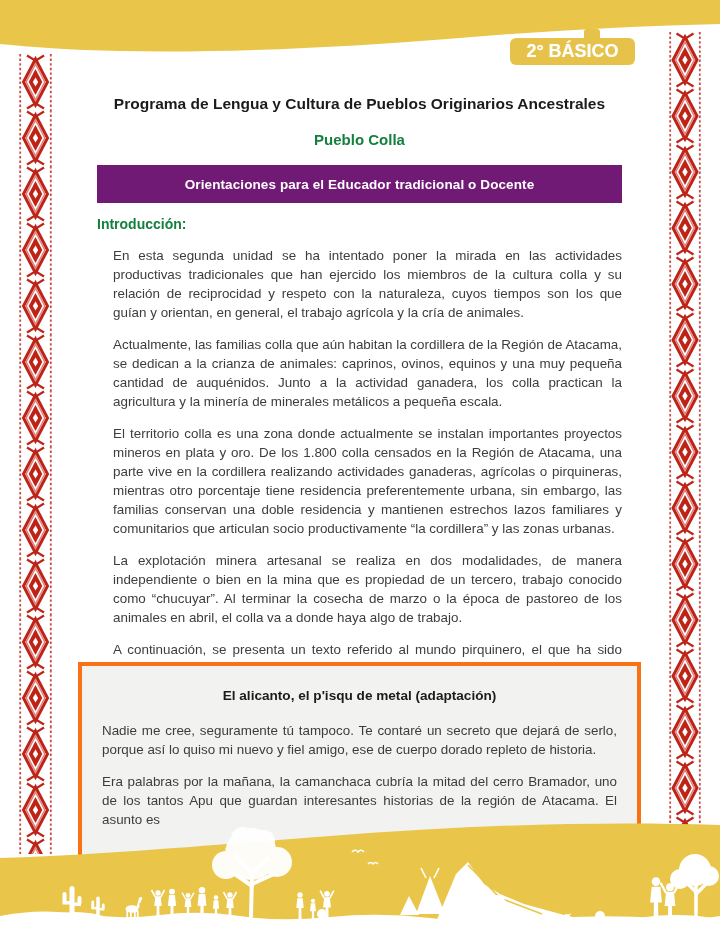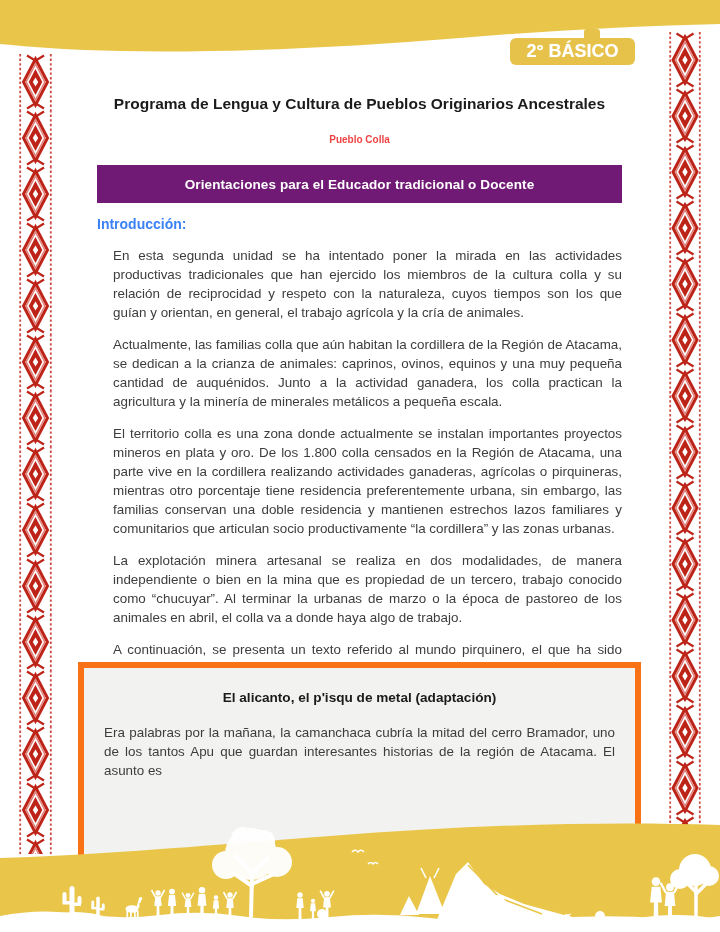--- a/index.html
+++ b/index.html
@@ -34,43 +34,43 @@
 
   
   .content {
     position:absolute; left:97px; top:94px; width:525px; z-index:2;
   }
   .doc-title {
     font-size:15.5px; font-weight:bold; color:#1b1b1b;
     text-align:center; line-height:20px; margin-bottom:16px;
   }
   .doc-subtitle {
-    font-size:10px; font-weight:bold; color:#ef4444;
+    font-size:15px; font-weight:bold; color:#15803d;
     text-align:center; line-height:20px; margin-bottom:15px;
   }
   .banner {
     height:38px; background:#701a75; margin-bottom:13px;
     display:flex; align-items:center; justify-content:center;
   }
   .banner span {
     color:#ffffff; font-size:13.5px; font-weight:bold; letter-spacing:.1px;
   }
   .intro-heading {
-    font-size:14px; font-weight:bold; color:#3b82f6;
+    font-size:14px; font-weight:bold; color:#15803d;
     margin:10px 0 14px 0;
   }
   .content p {
     font-size:13.4px; line-height:19px; text-align:justify;
     color:#3d3d3d; margin-bottom:13px;margin-left:16px;
   }
 
   
   .story-box {
     position:absolute; left:78px; top:662px; width:563px; height:215px;
-    background:#F2F2F0; border:6px solid #f97316; z-index:2;
+    background:#F2F2F0; border:4px solid #f97316; z-index:2;
     padding:14px 20px 0 20px;
   }
   .story-title {
     font-size:13.6px; font-weight:bold; color:#1b1b1b;
     text-align:center; margin:8px 0 18px 0;
   }
   .story-box p {
     font-size:13.4px; line-height:19px; text-align:justify;
     color:#3d3d3d; margin-bottom:13px;
   }
@@ -128,26 +128,27 @@
 <div class="content">
   <div class="doc-title">Programa de Lengua y Cultura de Pueblos Originarios Ancestrales</div>
   <div class="doc-subtitle">Pueblo Colla</div>
   <div class="banner">
     <span>Orientaciones para el Educador tradicional o Docente</span>
   </div>
   <div class="intro-heading">Introducción:</div>
   <p>En esta segunda unidad se ha intentado poner la mirada en las actividades productivas tradicionales que han ejercido los miembros de la cultura colla y su relación de reciprocidad y respeto con la naturaleza, cuyos tiempos son los que guían y orientan, en general, el trabajo agrícola y la cría de animales.</p>
   <p>Actualmente, las familias colla que aún habitan la cordillera de la Región de Atacama, se dedican a la crianza de animales: caprinos, ovinos, equinos y una muy pequeña cantidad de auquénidos. Junto a la actividad ganadera, los colla practican la agricultura y la minería de minerales metálicos a pequeña escala.</p>
   <p>El territorio colla es una zona donde actualmente se instalan importantes proyectos mineros en plata y oro. De los 1.800 colla censados en la Región de Atacama, una parte vive en la cordillera realizando actividades ganaderas, agrícolas o pirquineras, mientras otro porcentaje tiene residencia preferentemente urbana, sin embargo, las familias conservan una doble residencia y mantienen estrechos lazos familiares y comunitarios que articulan socio productivamente “la cordillera” y las zonas urbanas.</p>
-  <p>La explotación minera artesanal se realiza en dos modalidades, de manera independiente o bien en la mina que es propiedad de un tercero, trabajo conocido como “chucuyar”. Al terminar la urbanas de marzo o la época de pastoreo de los animales en abril, el colla va a donde haya algo de trabajo.</p>
+  <p>La explotación minera artesanal se realiza en dos modalidades, de manera independiente o bien en la mina que es propiedad de un tercero, trabajo conocido como “chucuyar”. Al terminar la cosecha de marzo o la época de pastoreo de los animales en abril, el colla va a donde haya algo de trabajo.</p>
   <p>A continuación, se presenta un texto referido al mundo pirquinero, el que ha sido adaptado para estudiantes de segundo año básico y al cual se le han incorporado términos quechua, a fin de ir trabajando algunas palabras aisladas en ese idioma y que el educador tradicional y/o docente, pueda ir acercando a los estudiantes al idioma originario.</p>
 </div>
 
 <div class="story-box">
   <div class="story-title">El alicanto, el p'isqu de metal (adaptación)</div>
+  <p>Nadie me cree, seguramente tú tampoco. Te contaré un secreto que dejará de serlo, porque así lo quiso mi nuevo y fiel amigo, ese de cuerpo dorado repleto de historia.</p>
   <p>Era palabras por la mañana, la camanchaca cubría la mitad del cerro Bramador, uno de los tantos Apu que guardan interesantes historias de la región de Atacama. El asunto es</p>
 </div>
 
 <svg class="bottom-scenery" viewBox="0 0 720 120" preserveAspectRatio="none" aria-hidden="true">
   <defs>
     <g id="prs" fill="#ffffff">
       <circle cx="0" cy="-24" r="2.7"></circle>
       <path d="M-2.7,-20.8 L2.7,-20.8 L3.7,-11 L1.3,-11 L1.5,0 L-1.5,0 L-1.3,-11 L-3.7,-11 Z"></path>
     </g>
     <g id="prs2" fill="#ffffff" stroke="#ffffff">

